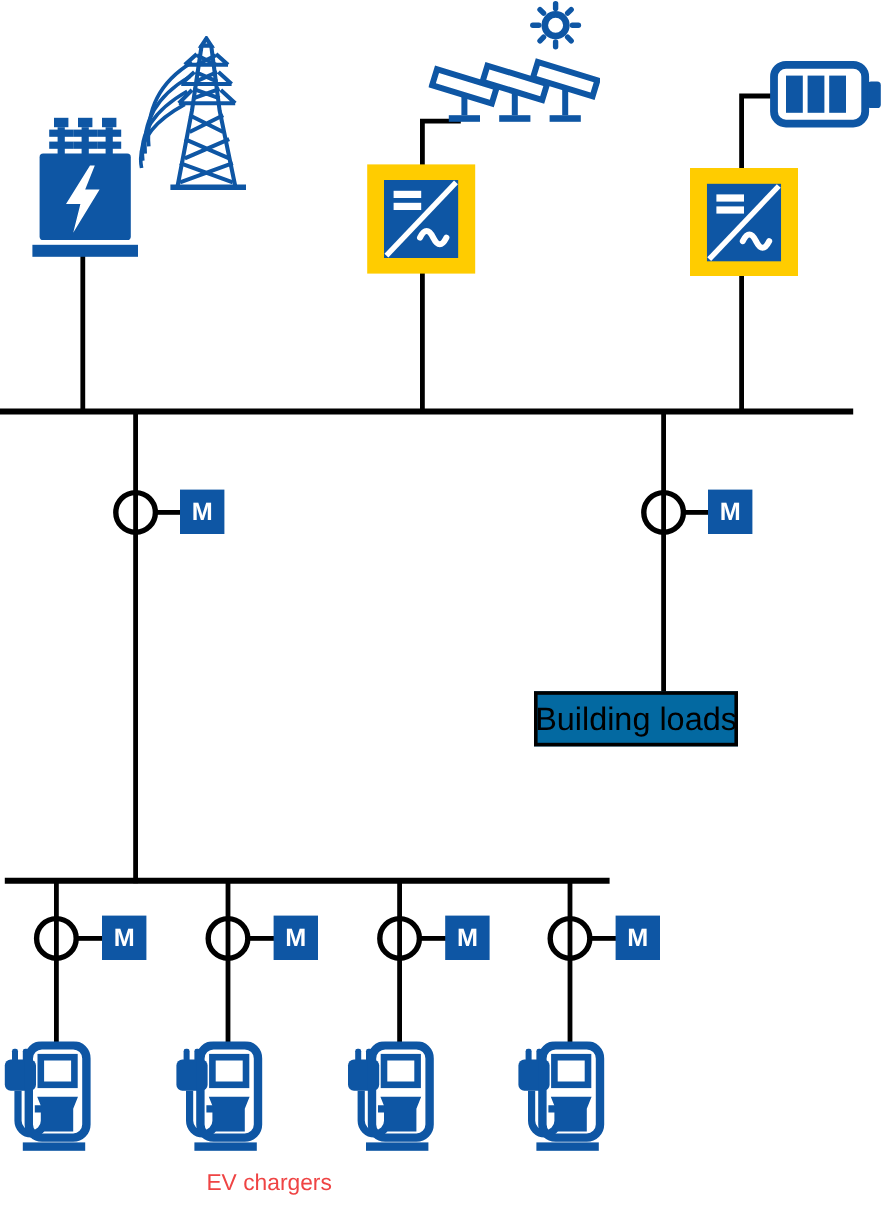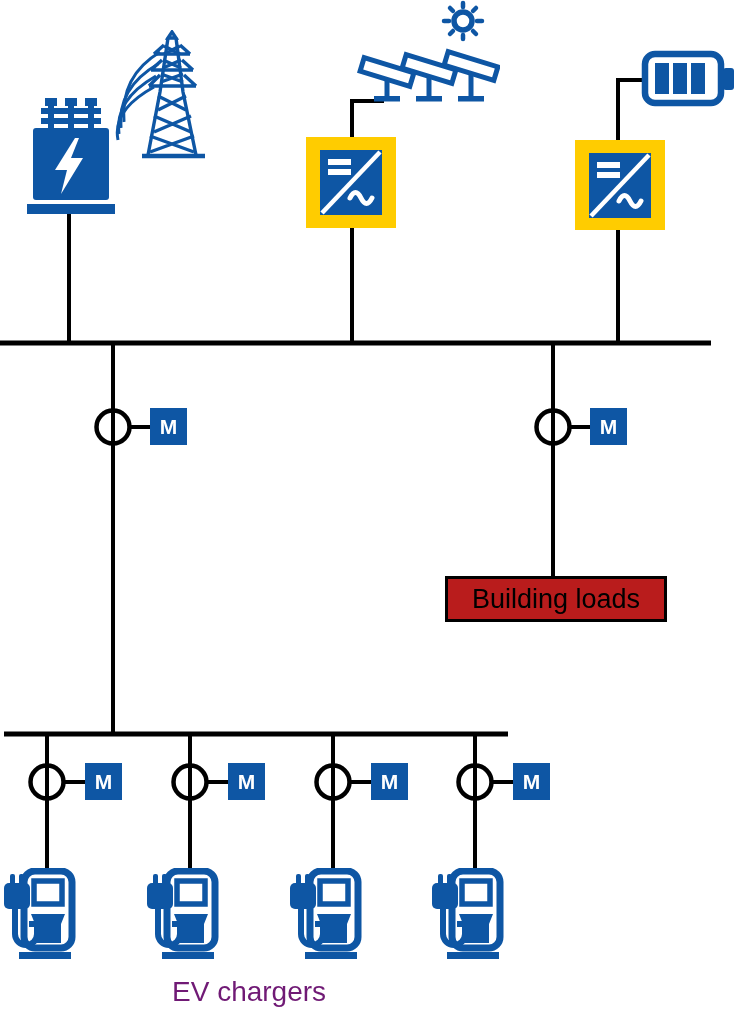--- a/index.html
+++ b/index.html
@@ -22,27 +22,27 @@
   .m-chip{
     position:absolute;width:37px;height:37px;background:var(--brand-blue);
     color:#fff;display:flex;align-items:center;justify-content:center;
     font-weight:bold;font-size:21px;line-height:1;
   }
   .inverter{
     position:absolute;background:var(--accent-yellow);
     display:flex;align-items:center;justify-content:center;
   }
   .label-box{
-    position:absolute;left:445px;top:576px;width:222px;height:46px;
-    background:#b91c1c;border:3px solid var(--line-black);
+    position:absolute;left:445px;top:576px;width:170px;height:46px;
+    background:#0369a1;border:3px solid var(--line-black);
     display:flex;align-items:center;justify-content:center;
     font-size:27px;color:#000;white-space:nowrap;
   }
   .ev-label{
-    position:absolute;left:172px;top:976px;font-size:28px;color:#701a75;white-space:nowrap;
+    position:absolute;left:172px;top:976px;font-size:19px;color:#ef4444;white-space:nowrap;
   }
 </style>
 </head>
 <body>
 
 <div class="canvas">
 
   <svg class="layer" viewBox="0 0 738 1012">
     <path class="wire" d="M69,210 V345"></path>
     <path class="wire" d="M384,101 L352,101 L352,140"></path>

